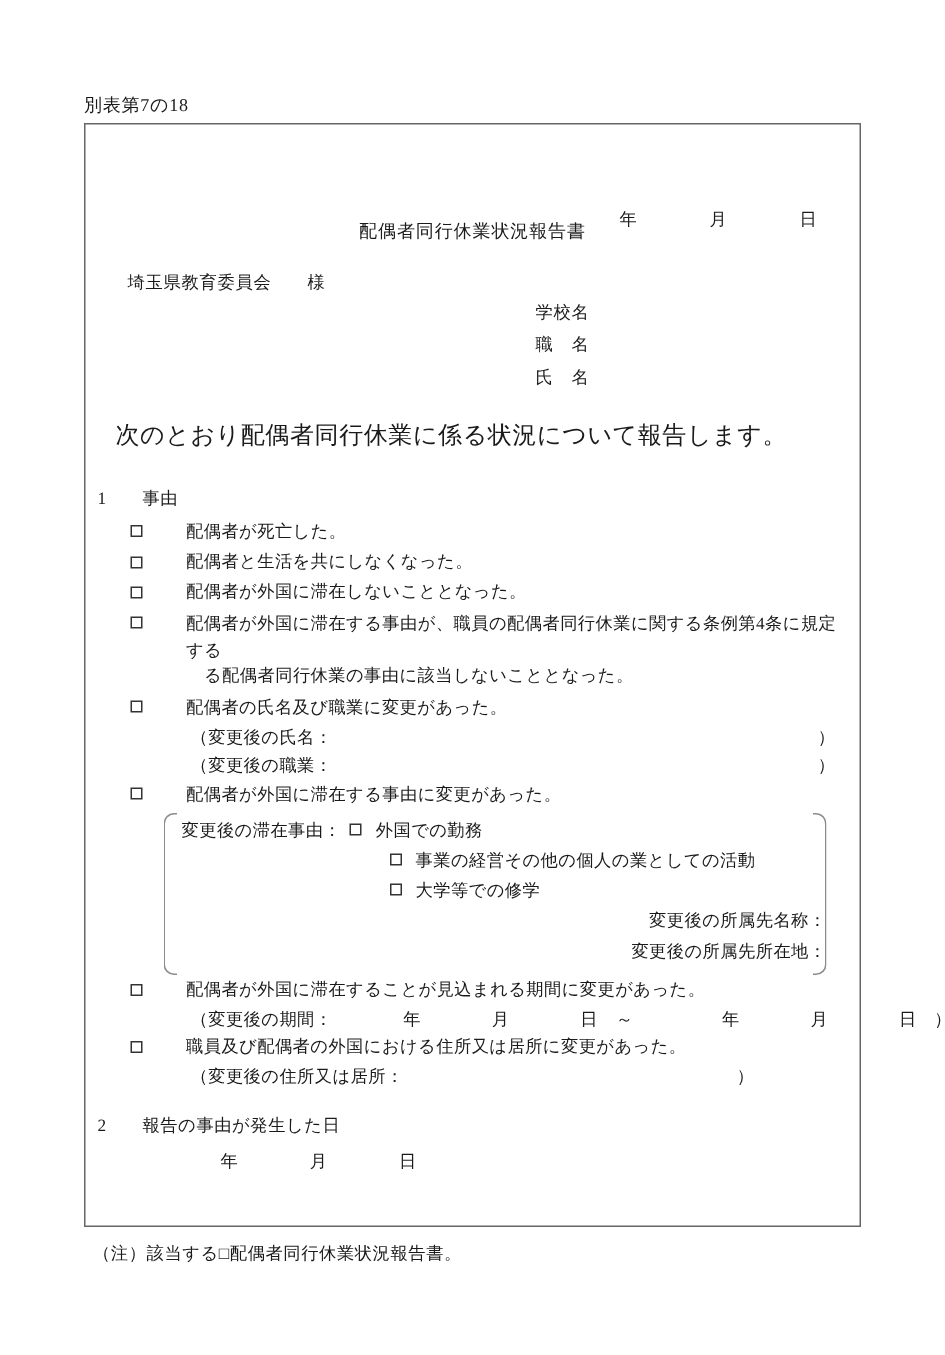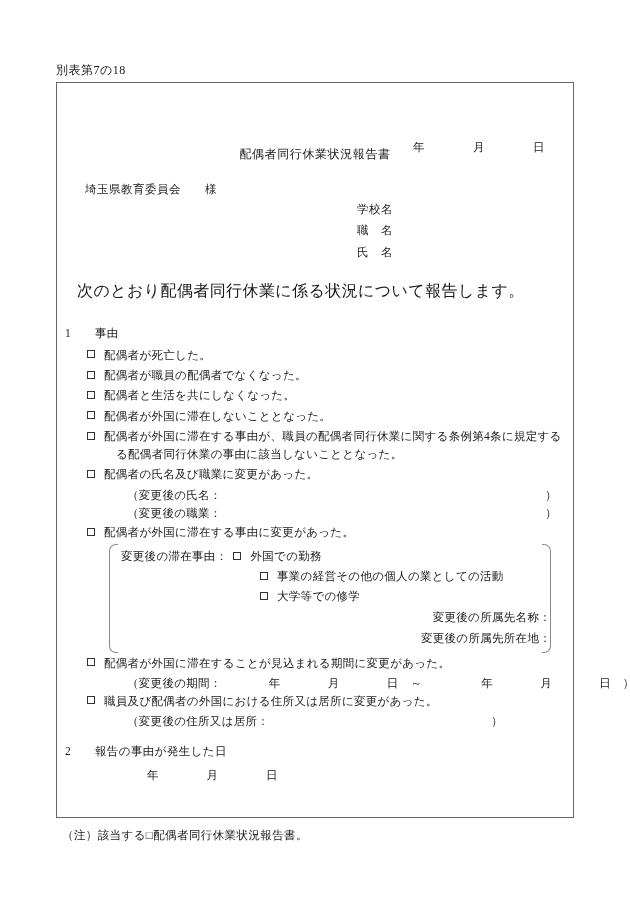--- a/index.html
+++ b/index.html
@@ -98,20 +98,21 @@
     letter-spacing: 0.4px;
     white-space: pre;
     margin-bottom: 4px;
   }
   .chk-row {
     display: flex;
     align-items: flex-start;
     margin: 0 0 2.5px 0;
     font-size: 11.5px;
     letter-spacing: 0.3px;
+    gap: 20px;
   }
   .box {
     display: inline-block;
     width: 8px;
     height: 8px;
     border: 1px solid #333;
     margin: 3.5px 9px 0 22px;
     flex: 0 0 auto;
     box-sizing: border-box;
   }
@@ -243,24 +244,20 @@
 
       <div class="sec1">
 
         <div class="sec-head">1　　事由</div>
 
         <div class="chk-row">
           <span class="box"></span>
           <span class="chk-text">配偶者が死亡した。</span>
         </div>
 
-        <div class="chk-row">
-          <span class="box"></span>
-          <span class="chk-text">配偶者が職員の配偶者でなくなった。</span>
-        </div>
 
         <div class="chk-row">
           <span class="box"></span>
           <span class="chk-text">配偶者と生活を共にしなくなった。</span>
         </div>
 
         <div class="chk-row">
           <span class="box"></span>
           <span class="chk-text">配偶者が外国に滞在しないこととなった。</span>
         </div>

